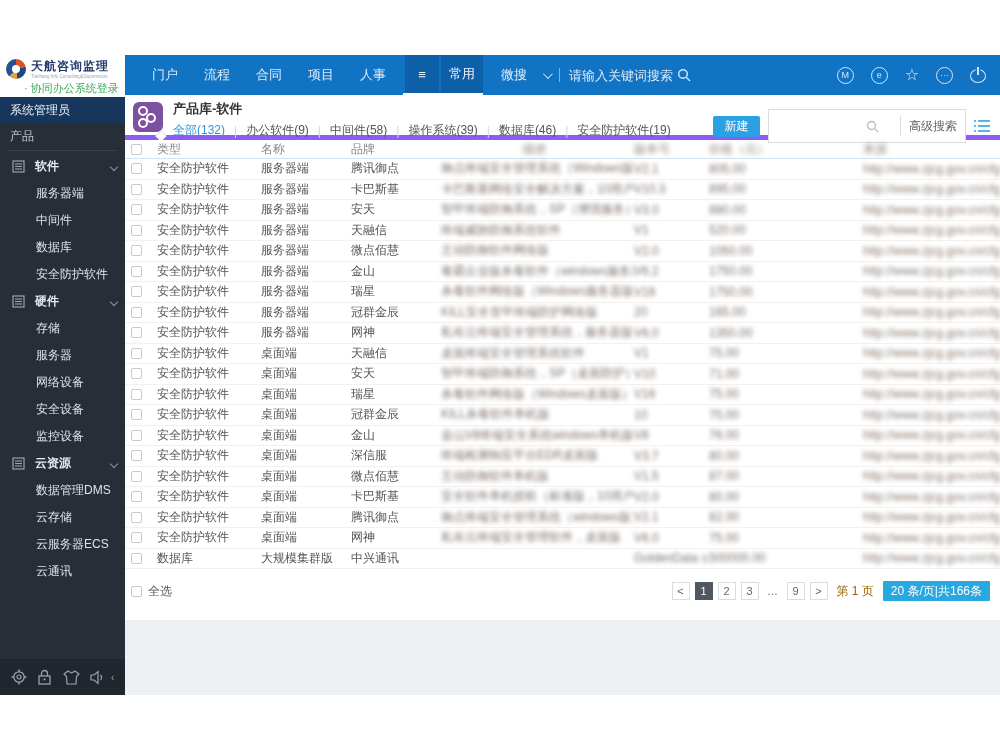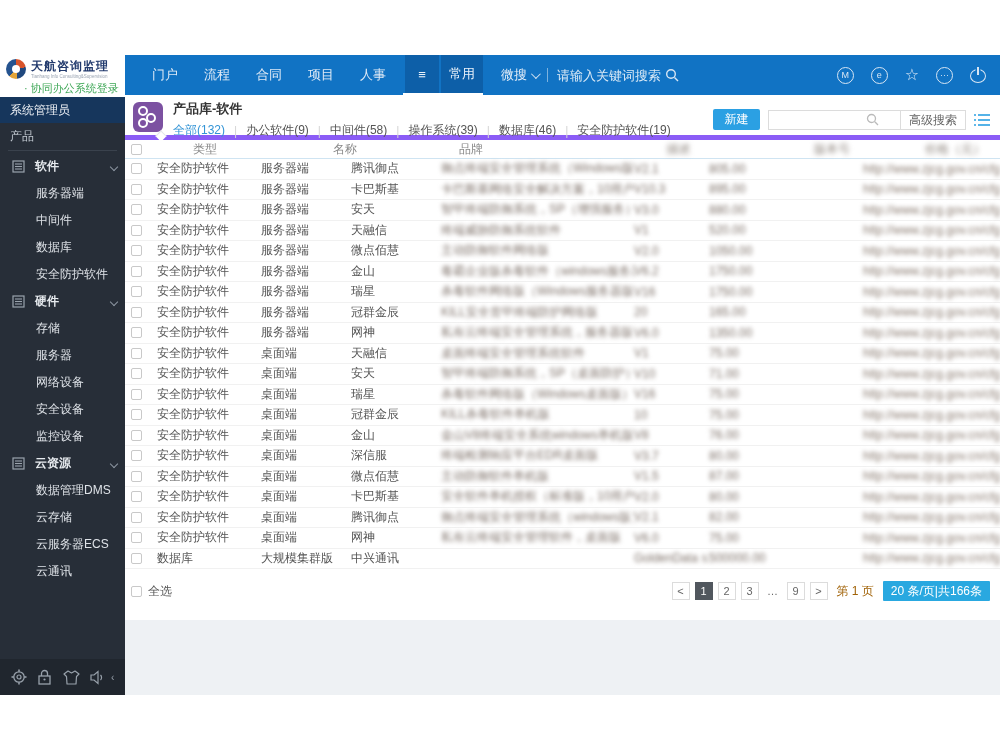--- a/index.html
+++ b/index.html
@@ -9,21 +9,21 @@
 
   
   .topbar { position:absolute; top:0; left:125px; width:875px; height:40px; background:#1173c4;
     display:flex; align-items:center; color:#eaf2fa; }
   .topnav { display:flex; align-items:center; margin-left:14px; }
   .topnav .nav-item { padding:0 13px; font-size:13px; color:#dfeaf6; cursor:pointer; line-height:40px; }
   .nav-boxes { display:flex; height:40px; border-bottom:2px solid #fff; margin-left:4px; }
   .nav-box { background:#0d5fa8; min-width:34px; height:38px; display:flex; align-items:center; justify-content:center;
     padding:0 8px; margin-left:2px; font-size:13px; color:#eaf2fa; cursor:pointer; }
   .searchwrap { display:flex; align-items:center; margin-left:18px; font-size:13px; }
-  .search-scope { display:flex; align-items:center; gap:4px; color:#e6eff9; cursor:pointer; }
+  .search-scope { display:flex; align-items:center; gap:16px; color:#e6eff9; cursor:pointer; }
   .chev-dn { width:7px; height:7px; border-right:1.5px solid #cfe0f1; border-bottom:1.5px solid #cfe0f1;
     transform:rotate(45deg) translateY(-2px); display:inline-block; }
   .search-div { width:1px; height:14px; background:rgba(255,255,255,.45); margin:0 9px; }
   .top-search-input { background:transparent; border:none; outline:none; color:#fff; font-size:13px; width:108px; }
   .top-search-input::placeholder { color:rgba(255,255,255,.85); }
   .topbar-right { margin-left:auto; margin-right:14px; display:flex; align-items:center; gap:17px; }
   .ricon { width:17px; height:17px; border:1.4px solid #d8e6f4; border-radius:50%; color:#d8e6f4;
     display:flex; align-items:center; justify-content:center; font-size:9px; cursor:pointer; }
   .ricon.noring { border:none; width:auto; height:auto; font-size:16px; line-height:1; }
   .power { position:relative; width:16px; height:16px; cursor:pointer; }
@@ -67,29 +67,29 @@
   .app-icon i:nth-child(3){ left:5px; top:16px; }
   .page-title { margin-left:38px; font-size:13px; font-weight:bold; color:#333; }
   .tabs { margin-left:38px; margin-top:4px; display:flex; align-items:center; font-size:12px; color:#555; }
   .tab { cursor:pointer; }
   .tab.active { color:#3394d6; }
   .tab-sep { color:#d5d5d5; margin:0 9px; }
   .notch { position:absolute; left:32px; bottom:-4.5px; width:8px; height:8px; background:#fff;
     border-left:1px solid #e3e7ea; border-top:1px solid #e3e7ea; transform:rotate(45deg); }
   .header-right { position:absolute; right:10px; top:14px; display:flex; align-items:center; gap:8px; }
   .btn-new { background:#2ba0e3; color:#fff; border:none; font-size:12px; width:47px; height:21px; border-radius:2px; cursor:pointer; }
-  .searchbox { display:flex; align-items:center; border:1px solid #dcdcdc; height:20px; background:#fff;gap:16px; }
+  .searchbox { display:flex; align-items:center; border:1px solid #dcdcdc; height:34px; background:#fff;gap:16px; }
   .searchbox input { border:none; outline:none; width:72px; height:18px; margin-left:4px; font-size:12px; }
   .searchbox .mag { margin:0 5px; }
   .adv-search { border-left:1px solid #dcdcdc; padding:0 8px; line-height:20px; color:#666; font-size:12px; cursor:pointer; }
   .listicon { cursor:pointer; }
 
   
   .grid { display:grid; grid-template-columns:26px 104px 90px 90px 193px 75px 154px 1fr; align-items:center; padding-left:6px; }
-  .thead { height:19px; color:#888; border-bottom:1px solid #cfe4f2; font-size:12px;gap:36px; }
+  .thead { height:19px; color:#888; border-bottom:1px solid #cfe4f2; font-size:12px; }
   .trow { height:20.5px; border-bottom:1px solid #f1f1f1; font-size:12px; color:#555; }
   .cell { overflow:hidden; white-space:nowrap; text-overflow:clip; padding-right:6px; }
   .cb { width:11px; height:11px; border:1px solid #c9c9c9; border-radius:2px; background:#fff; cursor:pointer; }
   .blur { filter:blur(2.1px); color:#7d7068; }
   .blur.hdr { filter:blur(2.4px); color:#8a8078; }
   .url { filter:blur(1.9px); color:#8a7b70; }
   .foot-row { display:flex; align-items:center; margin-top:12px; padding:0 10px 0 6px; }
   .select-all { display:flex; align-items:center; gap:6px; color:#555; }
   .pager { margin-left:auto; display:flex; align-items:center; gap:5px; }
   .pg { min-width:18px; height:18px; border:1px solid #dcdcdc; color:#666; display:flex; align-items:center;

